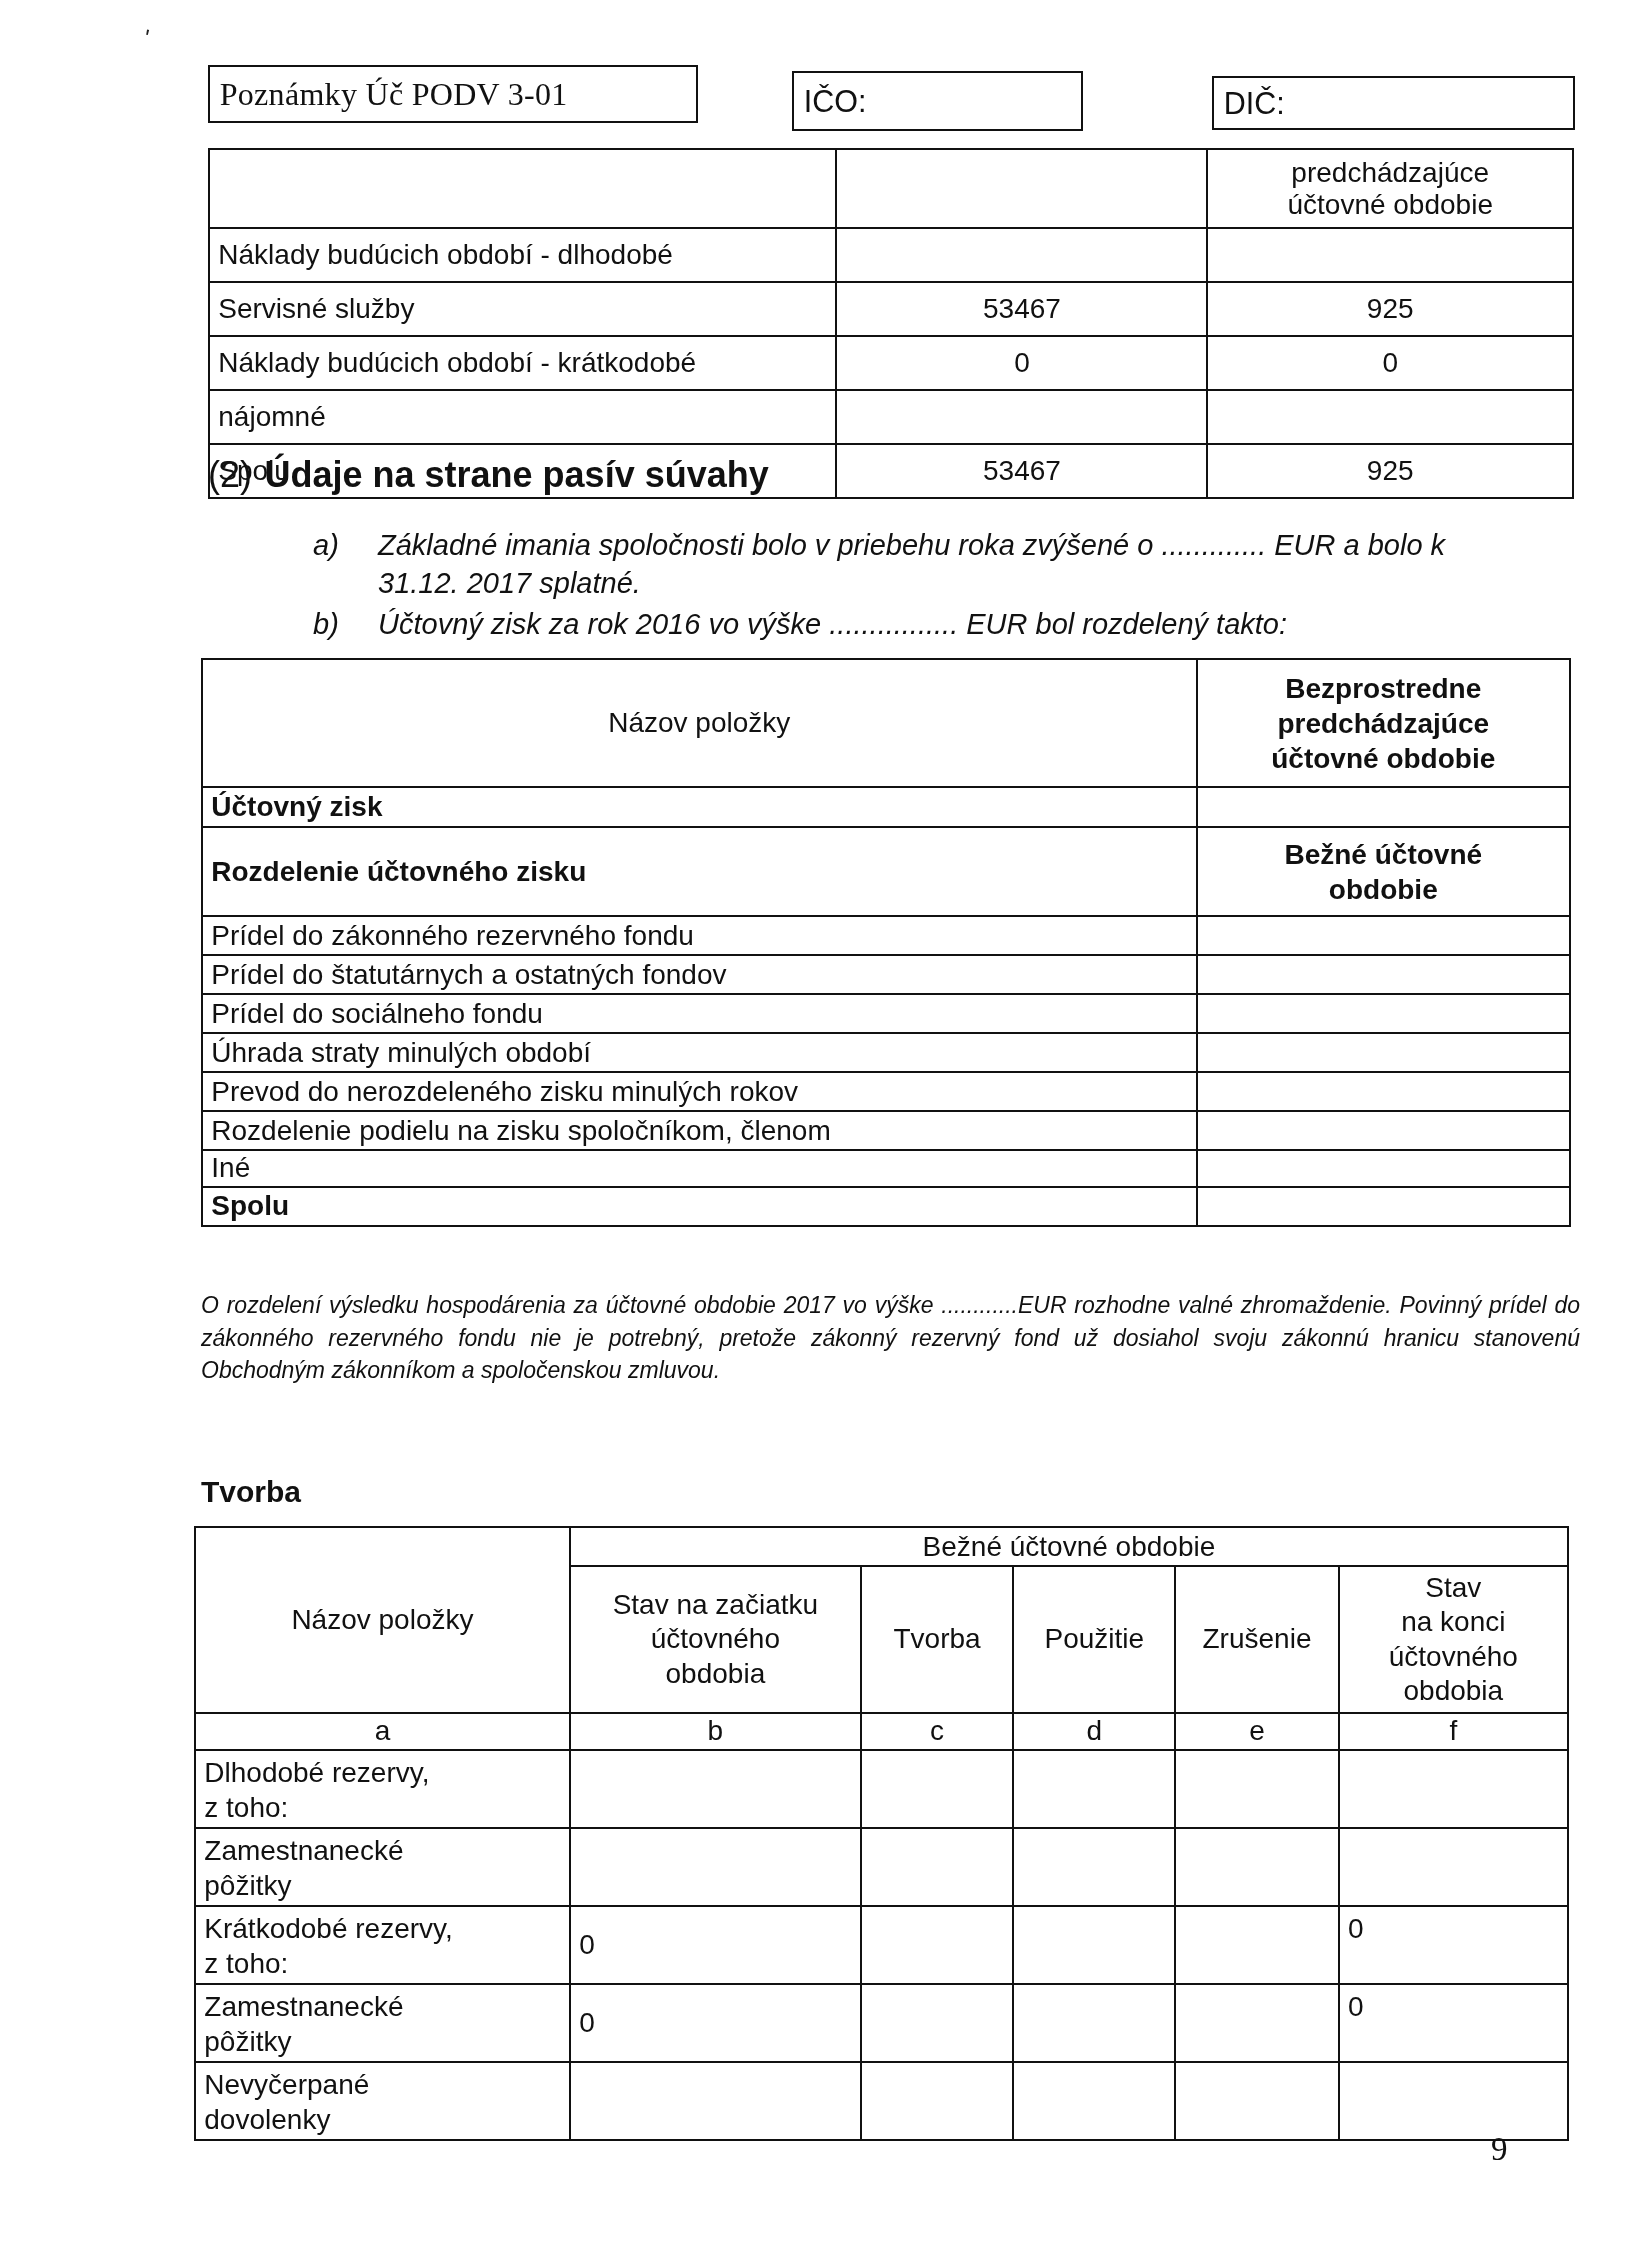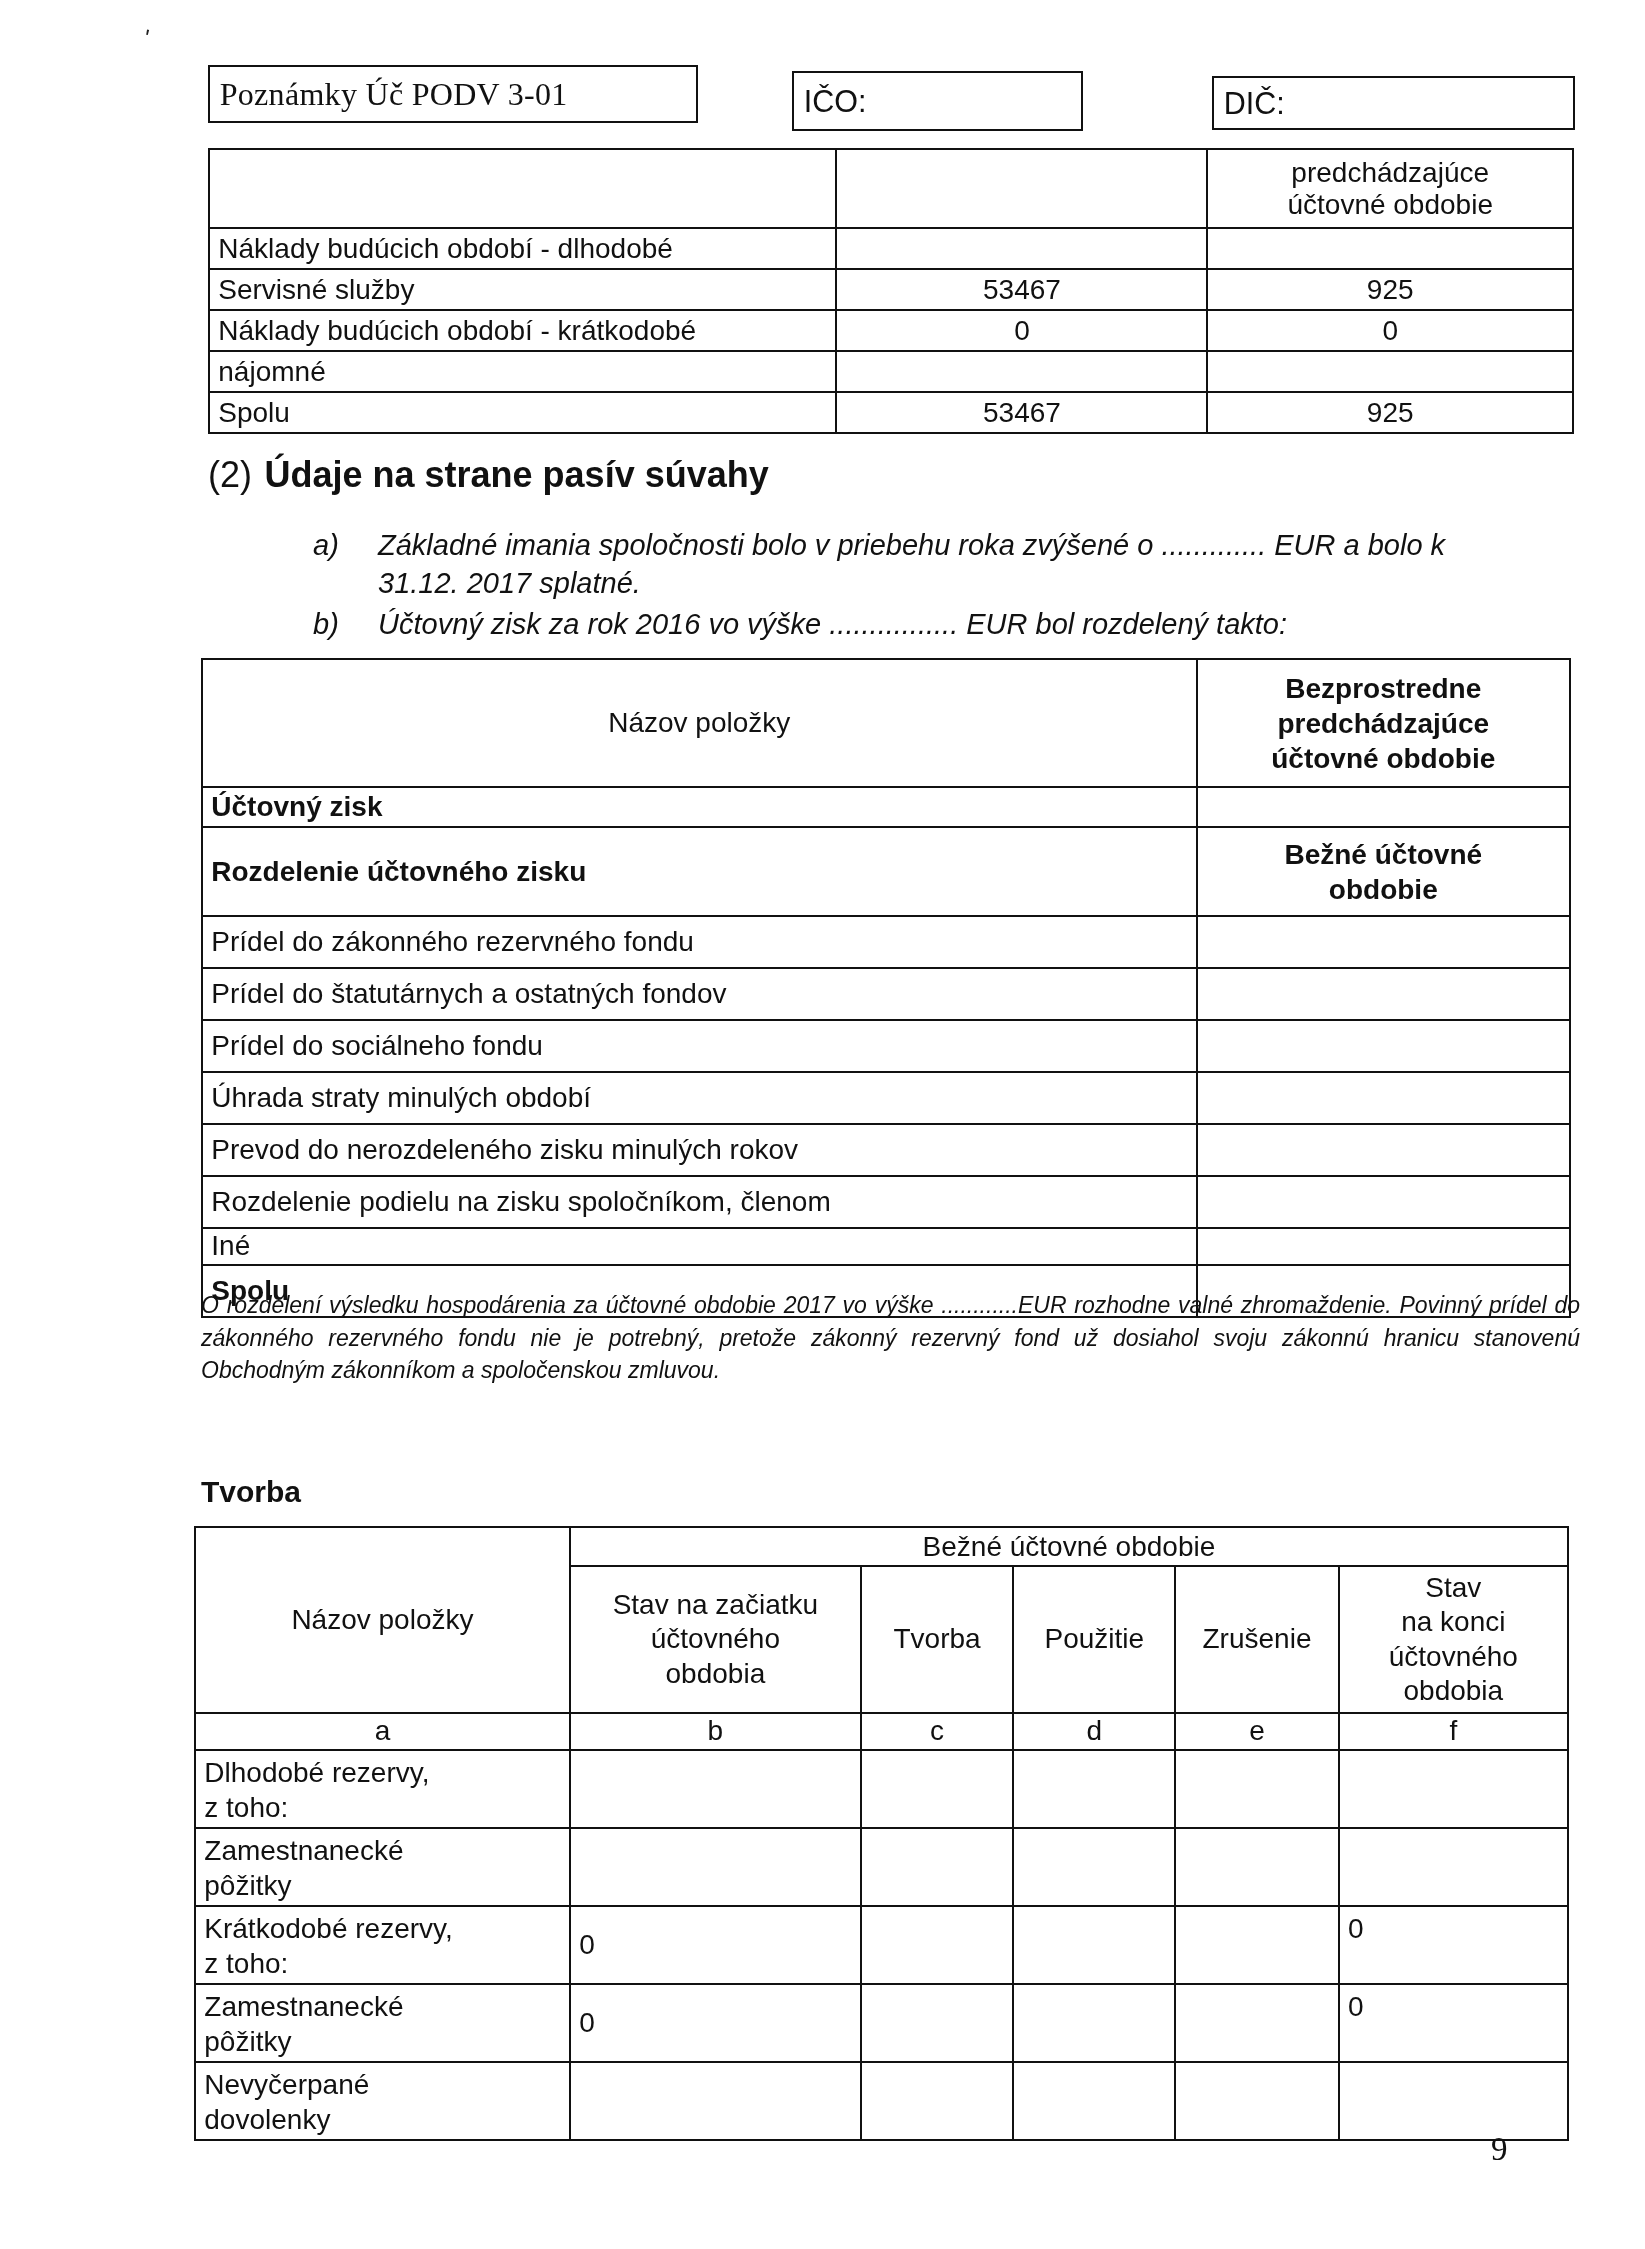--- a/index.html
+++ b/index.html
@@ -28,36 +28,36 @@
 
   
   table { border-collapse: collapse; table-layout: fixed; }
   td, th { border: 2.8px solid #111; font-size: 28px; font-weight: normal; padding: 1.4px 8.3px; box-sizing: border-box; vertical-align: middle; overflow: hidden; }
   .tcenter { text-align: center; }
   .bold { font-weight: bold; }
   .pre { white-space: pre-line; }
 
   
   .table1 { left: 208px; top: 148px; width: 1366px; }
-  .table1 td { height: 41px; }
+  .table1 td { height: 54px; }
   .table1 tr.hdr td { height: 79px; }
 
   
   .section2-heading { left: 208px; top: 454px; font-size: 36px; }
   .section2-heading .num { font-weight: normal; margin-right: 12.5px; }
   .section2-heading .ttl { font-weight: bold; }
   .list-item { font-style: italic; font-size: 29px; line-height: 1.32; }
   .item-a-label { left: 313px; top: 526px; }
   .item-a-text  { left: 378px; top: 526px; width: 1151px; }
   .item-b-label { left: 313px; top: 605px; }
   .item-b-text  { left: 378px; top: 605px; width: 1179px; }
 
   
   .table2 { left: 201px; top: 658px; width: 1370px; }
-  .table2 td { height: 52px; }
+  .table2 td { height: 39px; }
   .table2 tr.hdr td { height: 128px; }
   .table2 tr.r-zisk td { height: 40px; }
   .table2 tr.r-rozdelenie td { height: 89px; }
   .table2 tr.r-ine td { height: 36px; }
   .table2 .val { text-align: center; }
   .table2 .colhdr { text-align: center; line-height: 1.25; }
 
   
   .para { left: 201px; top: 1289px; width: 1379px; font-size: 23px; font-style: italic; line-height: 1.42; text-align: justify; }
 

